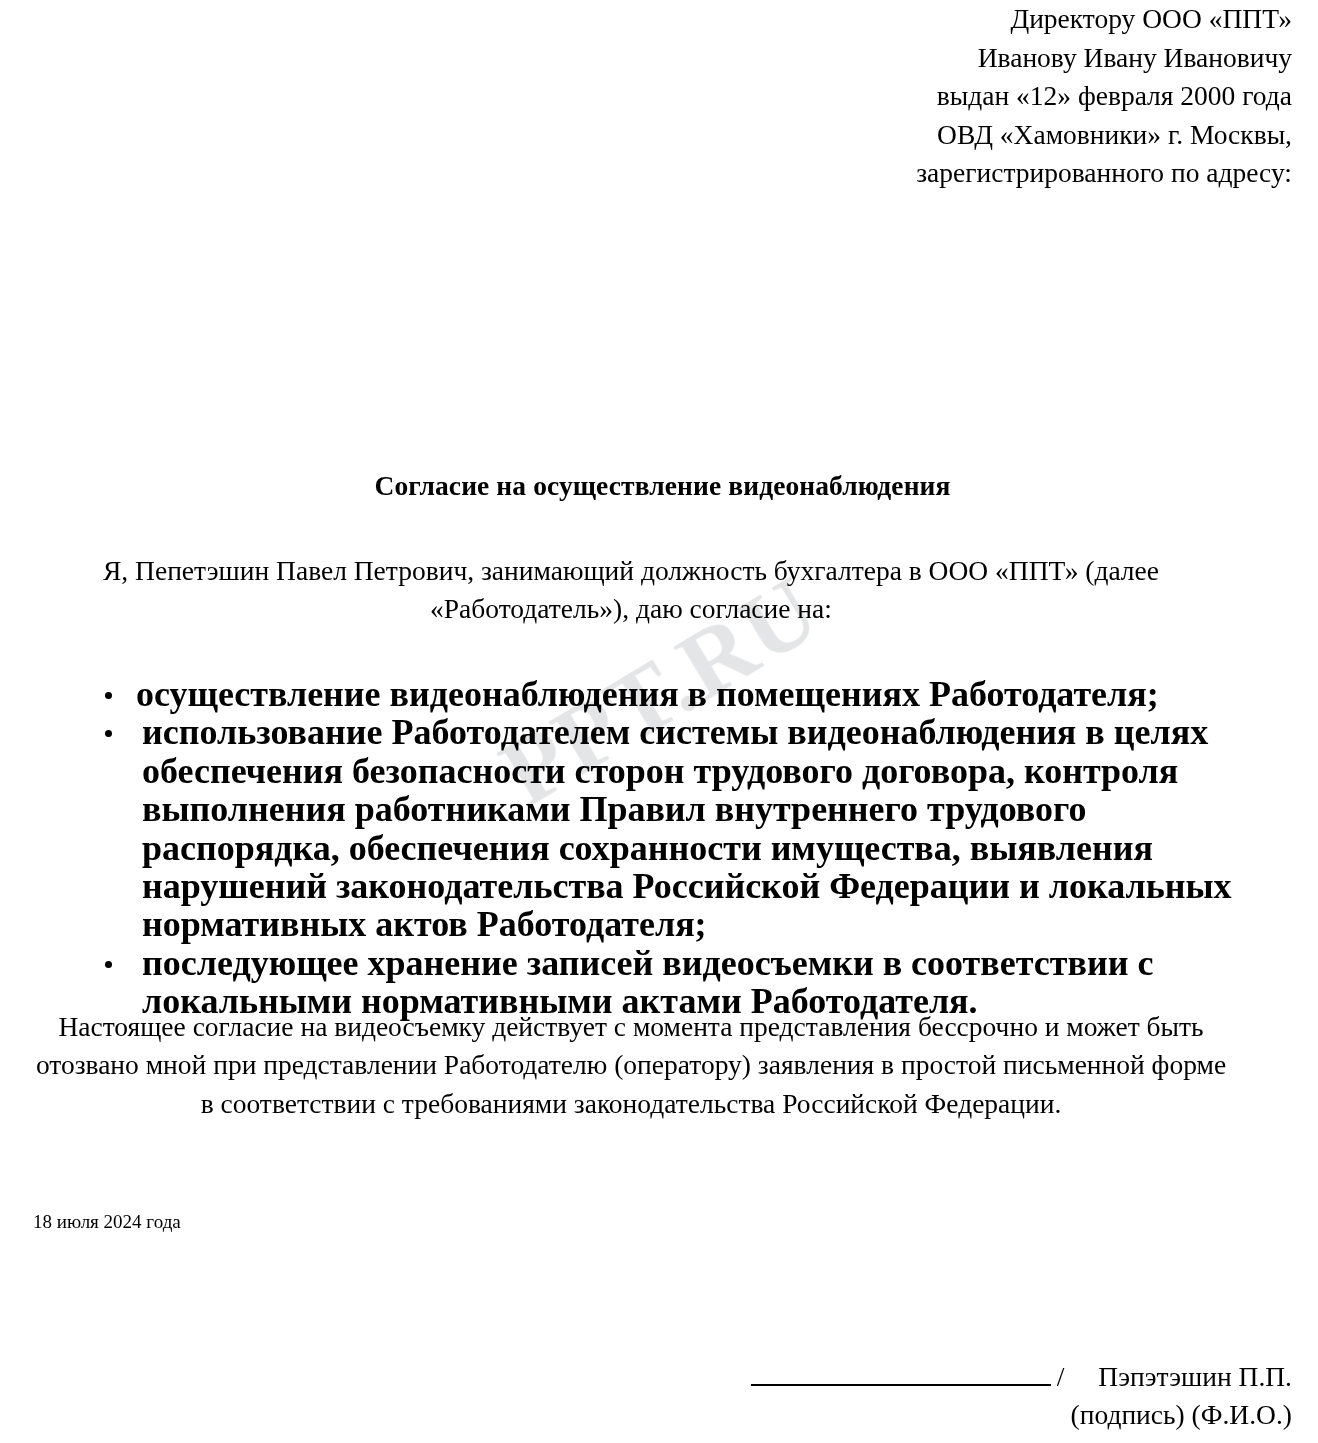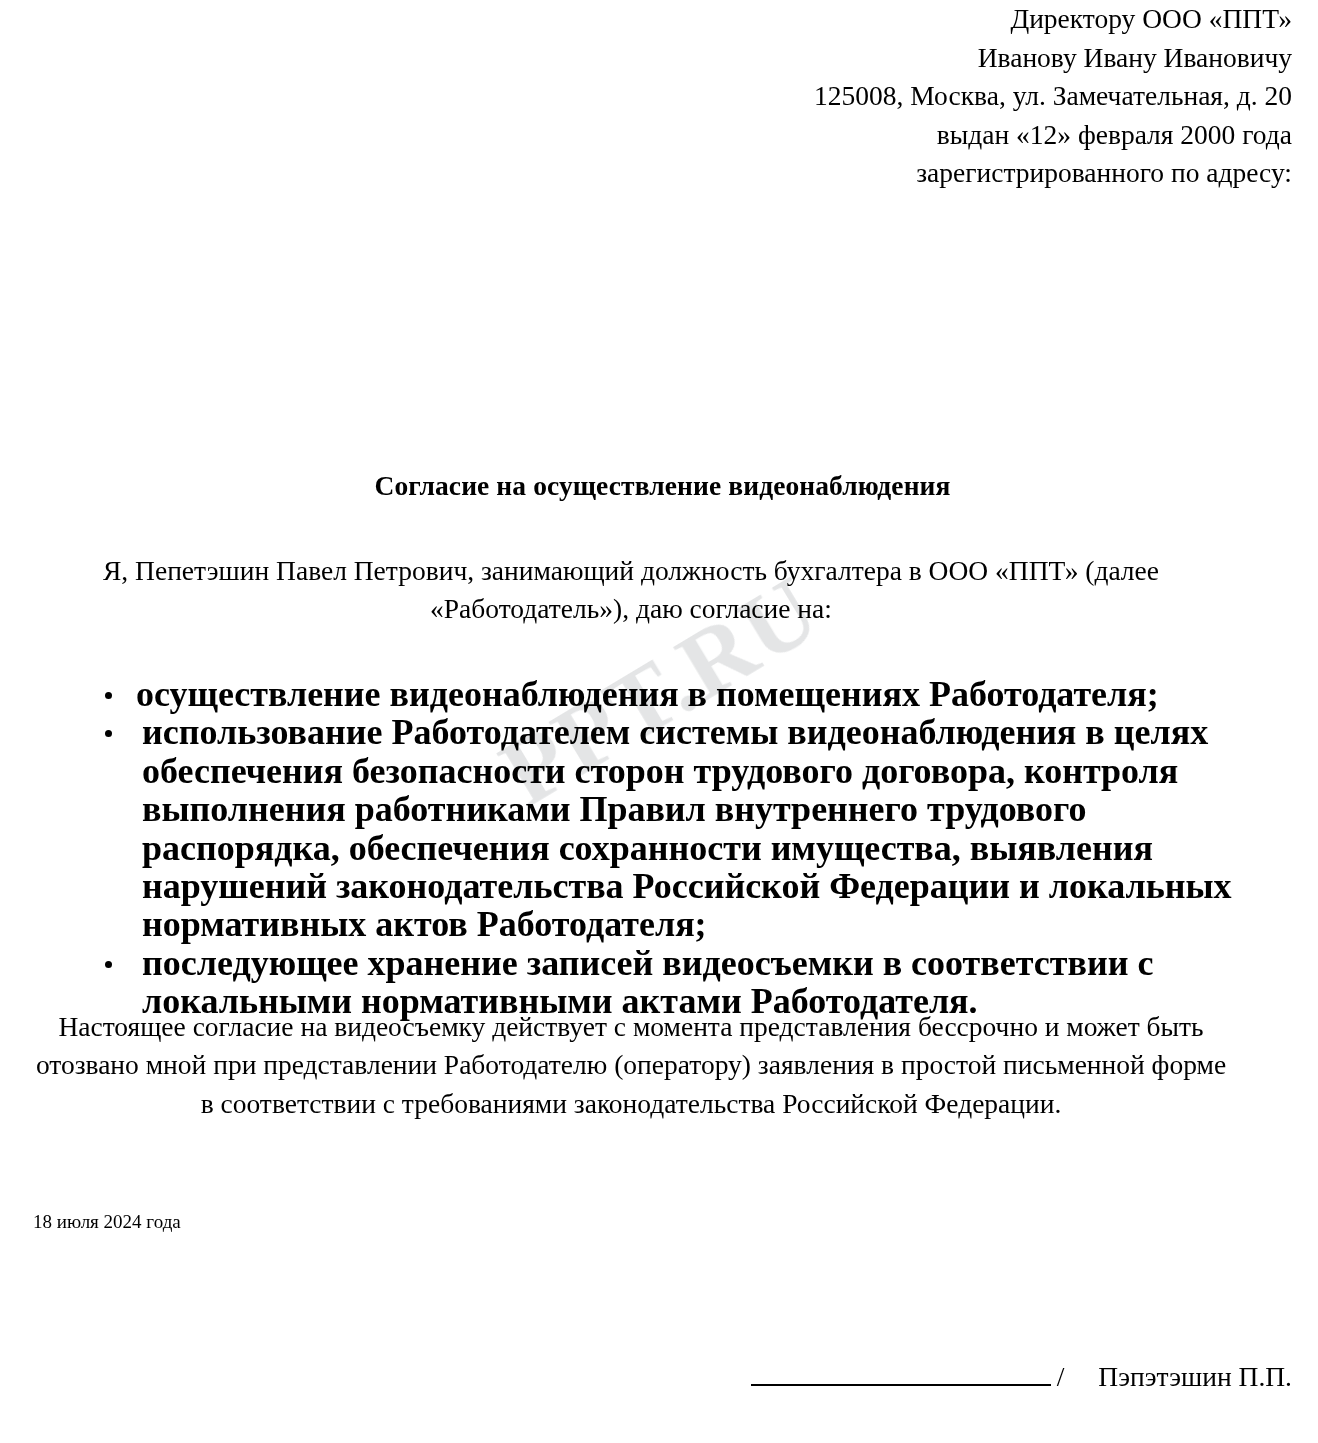--- a/index.html
+++ b/index.html
@@ -150,22 +150,22 @@
 
 <div class="page">
 
   <div class="watermark">PPT.RU</div>
 
   <div class="content">
 
     <div class="addressee">
       <div class="ln">Директору ООО «ППТ»</div>
       <div class="ln">Иванову Ивану Ивановичу</div>
-      <div class="ln">125008, Москва, ул. Замечательная, д. 20</div>
       <div class="ln">выдан «12» февраля 2000 года</div>
+      <div class="ln">ОВД «Хамовники» г. Москвы,</div>
       <div class="ln">зарегистрированного по адресу:</div>
     </div>
 
     <div class="doc-title"><span class="inner">Согласие на осуществление видеонаблюдения</span></div>
 
     <div class="para" id="para-intro">Я, Пепетэшин Павел Петрович, занимающий должность бухгалтера в ООО «ППТ» (далее «Работодатель»), даю согласие на:</div>
 
     <ul class="bullets">
       <li>осуществление видеонаблюдения в помещениях Работодателя;</li>
       <li class="indented">использование Работодателем системы видеонаблюдения в целях обеспечения безопасности сторон трудового договора, контроля выполнения работниками Правил внутреннего трудового распорядка, обеспечения сохранности имущества, выявления нарушений законодательства Российской Федерации и локальных нормативных актов Работодателя;</li>
@@ -175,16 +175,17 @@
     <div class="para" id="para-closing">Настоящее согласие на видеосъемку действует с момента представления бессрочно и может быть отозвано мной при представлении Работодателю (оператору) заявления в простой письменной форме в соответствии с требованиями законодательства Российской Федерации.</div>
 
     <div id="date-line">18 июля 2024 года</div>
 
     <div class="sign-block">
       <div class="sign-row">
         <span class="sign-rule"></span>
         <span class="sign-slash">/</span>
         <span>Пэпэтэшин П.П.</span>
       </div>
+      <div class="sign-caption">(подпись) (Ф.И.О.)</div>
     </div>
 
   </div>
 </div>
 
 </body></html>

